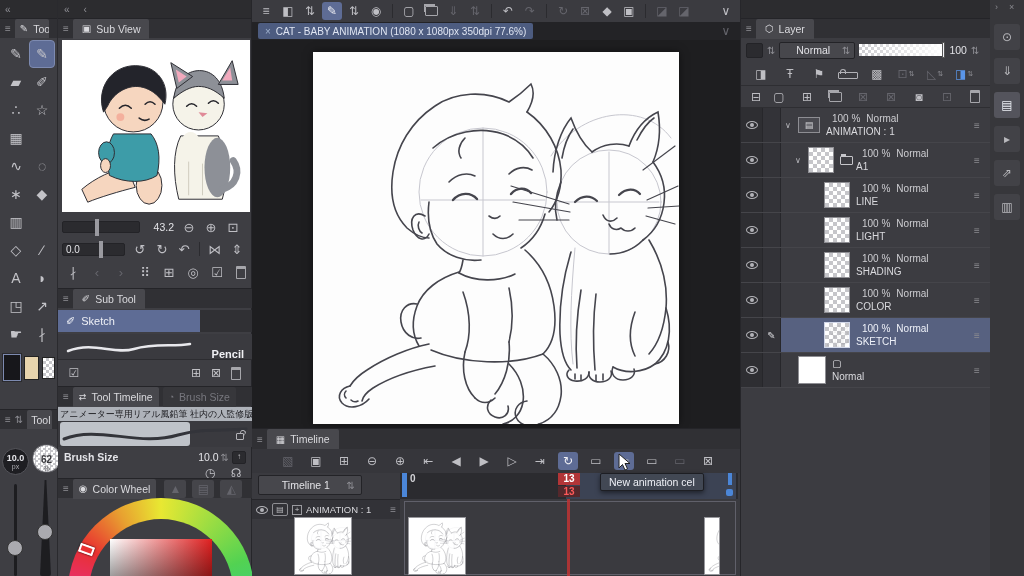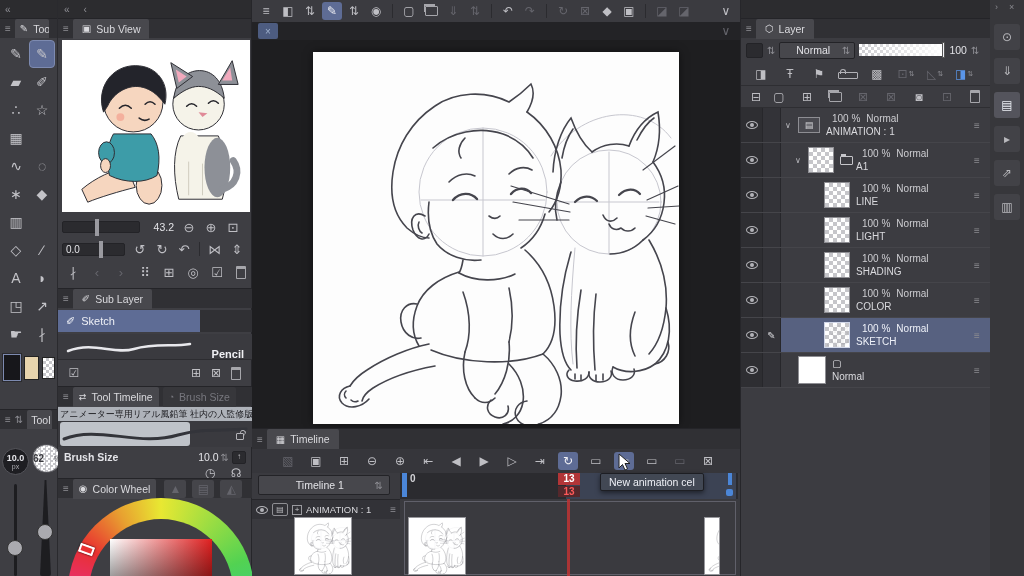--- a/index.html
+++ b/index.html
@@ -201,21 +201,21 @@
       <span class="mglyph">⇅</span>
       <span class="ptab" style="padding:0 4px;max-width:26px;overflow:hidden">
         <span>Tool</span>
       </span>
     </div>
 
     <div class="abs" style="left:2px;top:448px;width:27px;height:27px;border-radius:50%;background:#1e1e22;border:1px solid #55555b;display:flex;flex-direction:column;align-items:center;justify-content:center;line-height:1">
       <span style="font-size:9px;font-weight:bold;color:#e4e4e8">10.0</span>
       <span style="font-size:7px;color:#aaaaaf">px</span>
     </div>
-    <div class="abs checker" style="left:32px;top:444px;width:29px;height:29px;border-radius:50%;background-size:5px 5px;border:1px solid #55555b;display:flex;align-items:center;justify-content:space-between;line-height:1">
+    <div class="abs checker" style="left:32px;top:444px;width:29px;height:29px;border-radius:50%;background-size:5px 5px;border:1px solid #55555b;display:flex;flex-direction:column;align-items:center;justify-content:flex-end;line-height:1">
       <span style="font-size:10px;font-weight:bold;color:#3a3a3e">62</span>
       <span style="font-size:7px;color:#4a4a4e">%</span>
     </div>
 
     <div class="vtrack" style="left:14px;top:484px;width:3px;height:92px"></div>
     <div class="vknob" style="left:7px;top:540px"></div>
     <div class="vtrack checker" style="left:40px;top:480px;width:11px;height:96px;background-size:4px 4px;clip-path:polygon(42% 0,58% 0,100% 100%,0 100%)"></div>
     <div class="vknob" style="left:37px;top:524px"></div>
   </div>
 
@@ -335,21 +335,21 @@
         </span>
         <span class="tbi navbtn trash">
           <span></span>
         </span>
       </div>
 
     <div class="panel-h" style="position:absolute;left:0;top:288px;width:194px">
       <span class="mglyph">≡</span>
       <span class="ptab">
         <span style="font-size:10px">✐</span>
-        <span>Sub Layer</span>
+        <span>Sub Tool</span>
       </span>
     </div>
     <div class="abs" style="left:0;top:310px;width:194px;height:22px;background:#303034">
       <div id="sketchtab">
         <span style="font-size:11px">✐</span>
         <span>Sketch</span>
       </div>
     </div>
     <div class="abs" style="left:0;top:334px;width:194px;height:26px;background:#3a3a3f;border-bottom:1px solid #2c2c30">
       <svg width="130" height="24" style="position:absolute;left:6px;top:1px">
@@ -506,20 +506,21 @@
           <span class="tbi dim">
             <span>◪</span>
           </span>
         </span>
       <span style="flex:1"></span>
       <span class="tbi" style="margin-right:4px">∨</span>
     </div>
     <div id="tabrow">
       <div id="doctab">
         <span style="color:#9fb0cc">×</span>
+        <span>CAT - BABY ANIMATION (1080 x 1080px 350dpi 77.6%)</span>
       </div>
       <span style="flex:1"></span>
       <span class="tbi dim" style="margin-right:4px">∨</span>
     </div>
     <div id="canvas">
       <svg viewBox="0 0 366 372" width="366" height="372">
         <g id="sk" fill="none" stroke="#45454d" stroke-width="1.6" stroke-linecap="round">
           <g stroke="#c7c7cf" stroke-width="1">
             <circle cx="170" cy="140" r="64"></circle>
             <path d="M170,76 V204 M108,148 H232"></path>
@@ -644,21 +645,21 @@
         <span class="tbi">
           <span>▭</span>
         </span>
         <span class="tbi dim">
           <span>▭</span>
         </span>
         <span class="tbi">
           <span>⊠</span>
         </span>
       </div>
-    <div class="abs well" style="left:6px;top:46px;width:132px;height:20px;display:flex;align-items:center;padding:0 6px;background:#47474c">
+    <div class="abs well" style="left:6px;top:46px;width:104px;height:20px;display:flex;align-items:center;padding:0 6px;background:#47474c">
       <span style="flex:1;text-align:center;font-size:10.5px;color:#e2e2e6">Timeline 1</span>
       <span class="mglyph">⇅</span>
     </div>
     <div class="ruler">
       <div class="sel-tint"></div>
       <div class="bluebar" style="left:2px;top:0;width:5px;height:24px"></div>
       <span style="position:absolute;left:10px;top:0;font-size:10px;font-weight:bold;color:#d2d2d6">0</span>
       <div class="playcol"><span>13</span></div>
       <span style="position:absolute;left:158px;top:13px;width:22px;text-align:center;font-size:10px;font-weight:bold;color:#ff5a5a;background:#55282c">13</span>
       <div class="fnums">

